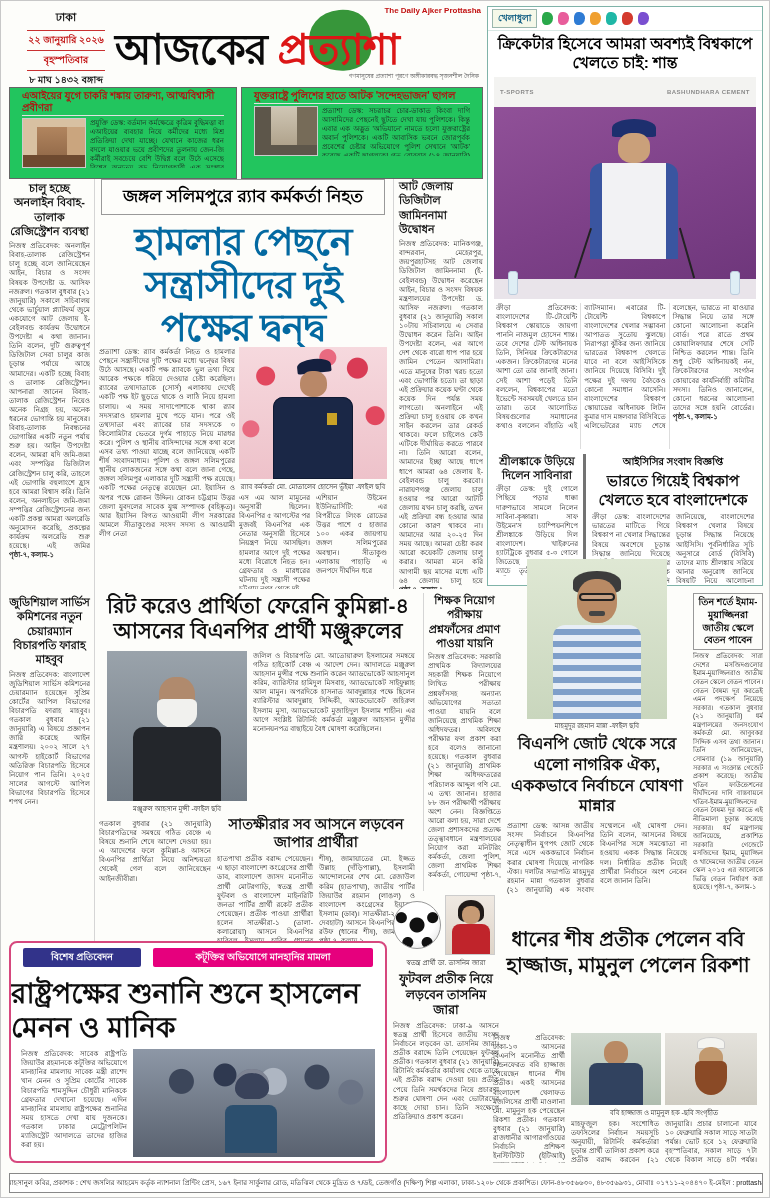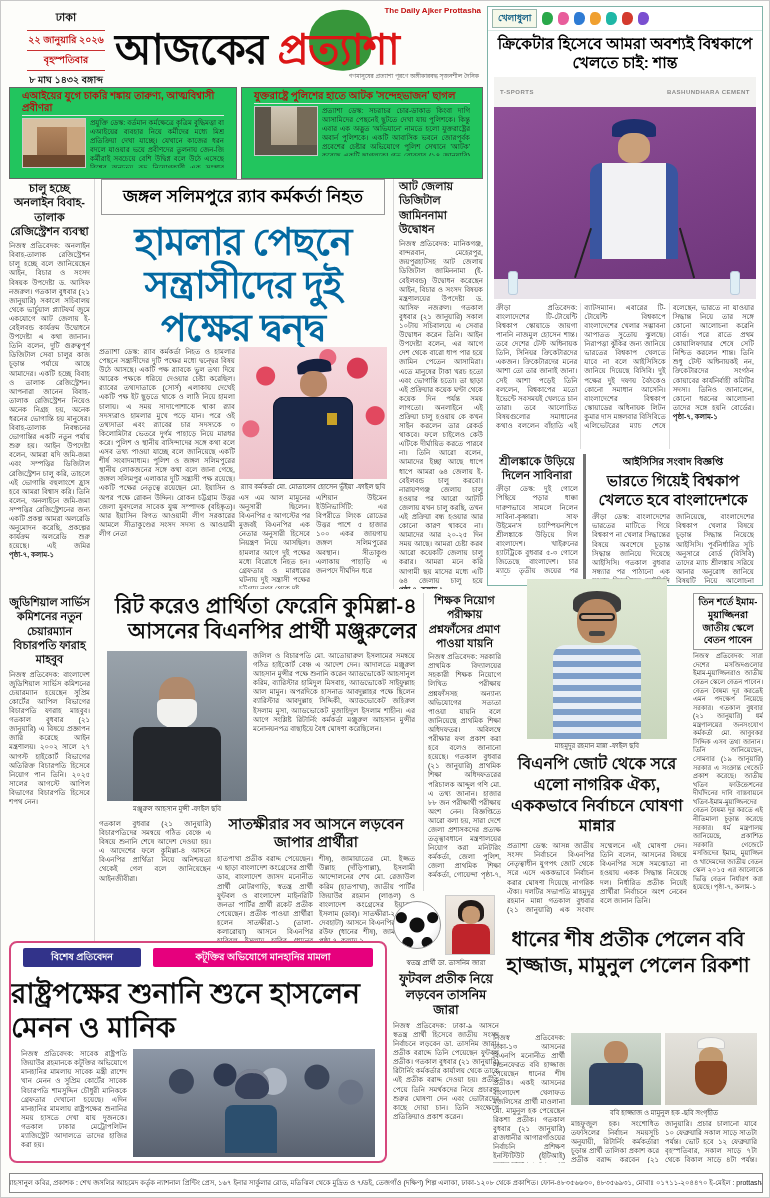--- a/index.html
+++ b/index.html
@@ -76,21 +76,21 @@
 .lead-ph .badge{position:absolute;left:88px;top:66px;width:10px;height:12px;background:#c9a227}
 .lead-cap{position:absolute;left:138px;top:302px;width:152px}
 .lead-c2{position:absolute;left:140px;top:314px;width:71px;height:96px}
 .lead-c3{position:absolute;left:217px;top:314px;width:71px;height:96px}
 
 #bail{position:absolute;left:392px;top:178px;width:90px;height:410px;border-left:1px solid #d5d5d5;padding-left:5px;overflow:hidden}
 #bail h3{font-size:11px;text-align:left;line-height:1.3;margin-bottom:3px}
 #bail .bt{height:356px}
 
 #rit{position:absolute;left:98px;top:592px;width:318px;height:370px;overflow:hidden}
-#rit h2{font-size:21px;text-align:right;line-height:1.2}
+#rit h2{font-size:21px;text-align:center;line-height:1.2}
 .rit-ph{position:absolute;left:8px;top:58px;width:140px;height:150px;background:linear-gradient(#9aa3ab,#707a84);overflow:hidden}
 .rit-ph .face{position:absolute;left:52px;top:26px;width:36px;height:38px;background:#b08a6d;border-radius:45%}
 .rit-ph .beard{position:absolute;left:50px;top:48px;width:40px;height:30px;background:#f1f1ee;border-radius:20% 20% 60% 60%}
 .rit-ph .suit{position:absolute;left:26px;top:76px;width:88px;height:74px;background:#23262b;border-radius:10px 10px 0 0}
 .rit-body{position:absolute;left:154px;top:58px;width:162px;height:150px}
 .rit-cap{position:absolute;left:6px;top:210px;width:144px}
 .rit-cont{position:absolute;left:0;top:226px;width:112px;height:138px}
 .sat{position:absolute;left:118px;top:222px;width:198px;height:142px;overflow:hidden}
 .sat h3{font-size:14.5px;text-align:center;line-height:1.25;margin-bottom:3px}
 .sat .bt{column-count:2;column-gap:6px;height:100px}
@@ -103,21 +103,21 @@
 .fb-row{display:flex;gap:4px}
 .fb-ball{flex:none;width:48px;height:48px;border-radius:50%;background:radial-gradient(circle at 50% 50%,#111 7px,transparent 8px),radial-gradient(circle at 16% 34%,#111 5px,transparent 6px),radial-gradient(circle at 84% 34%,#111 5px,transparent 6px),radial-gradient(circle at 30% 88%,#111 5px,transparent 6px),radial-gradient(circle at 72% 88%,#111 5px,transparent 6px),radial-gradient(circle at 35% 30%,#ffffff 60%,#d9d9d9);border:1px solid #999;margin-top:6px}
 .fb-ph{flex:none;width:50px;height:60px;background:linear-gradient(#efe9e2,#ded4c8);position:relative;overflow:hidden;border:1px solid #ccc}
 .fb-ph .hair{position:absolute;left:12px;top:4px;width:26px;height:22px;background:#201a18;border-radius:50% 50% 30% 30%}
 .fb-ph .face{position:absolute;left:16px;top:10px;width:18px;height:18px;background:#c69a74;border-radius:45%}
 .fb-ph .top{position:absolute;left:6px;top:28px;width:38px;height:32px;background:#c0242b;border-radius:8px 8px 0 0}
 #fb .cap{margin-top:2px}
 #fb h3{font-size:12.5px;text-align:center;line-height:1.25;margin:3px 0 2px}
 #fb .bt{height:132px}
 
-#manna{position:absolute;left:506px;top:576px;width:180px;height:370px;overflow:hidden}
+#manna{position:absolute;left:506px;top:556px;width:180px;height:370px;overflow:hidden}
 .mn-ph{margin:2px auto 1px;width:140px;height:160px;background:linear-gradient(#dfe8d4,#c9d6bd);position:relative;overflow:hidden}
 .mn-ph .hair{position:absolute;left:46px;top:12px;width:48px;height:22px;background:#3c3c3c;border-radius:50% 50% 20% 20%}
 .mn-ph .face{position:absolute;left:50px;top:20px;width:40px;height:44px;background:#b98a64;border-radius:45%}
 .mn-ph .gl{position:absolute;left:52px;top:34px;width:36px;height:8px;border:2px solid #222;border-radius:4px;background:rgba(255,255,255,.2)}
 .mn-ph .mo{position:absolute;left:62px;top:52px;width:16px;height:5px;background:#444;border-radius:2px}
 .mn-ph .shirt{position:absolute;left:26px;top:66px;width:88px;height:94px;background:repeating-linear-gradient(0deg,#7f9fc9 0 6px,#e8eef6 6px 12px),repeating-linear-gradient(90deg,rgba(70,110,170,.55) 0 6px,rgba(255,255,255,0) 6px 12px);border-radius:12px 12px 0 0}
 #manna .cap{margin-bottom:2px}
 #manna h3{font-size:16px;text-align:center;line-height:1.3;margin:2px 0 4px}
 #manna .bt{column-count:2;column-gap:6px;height:96px}
 

